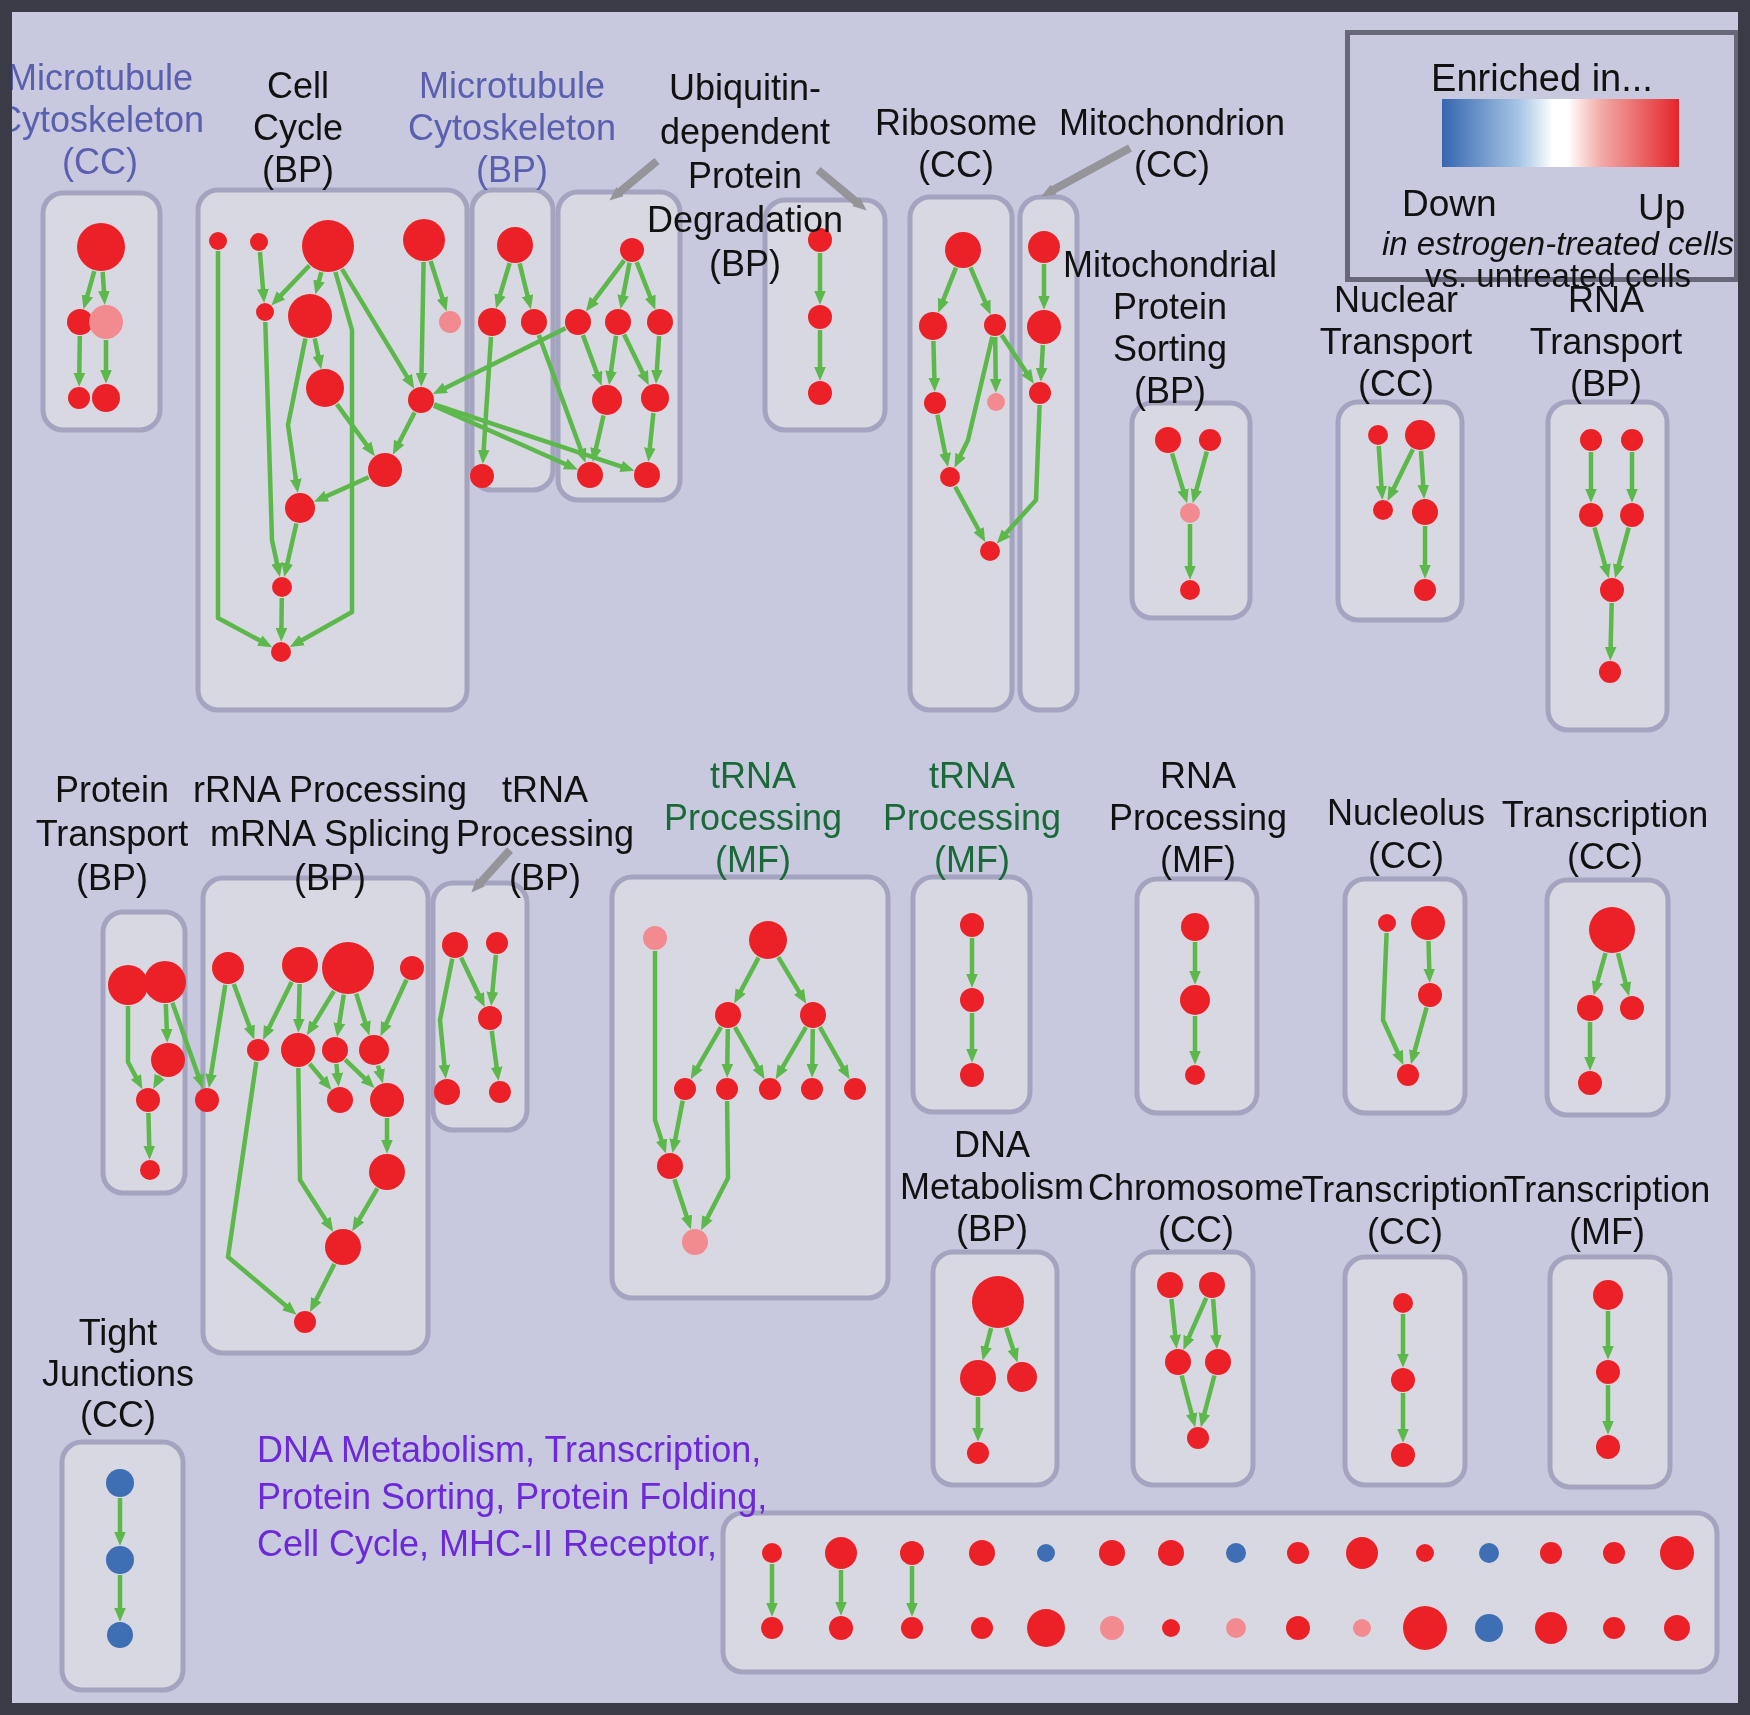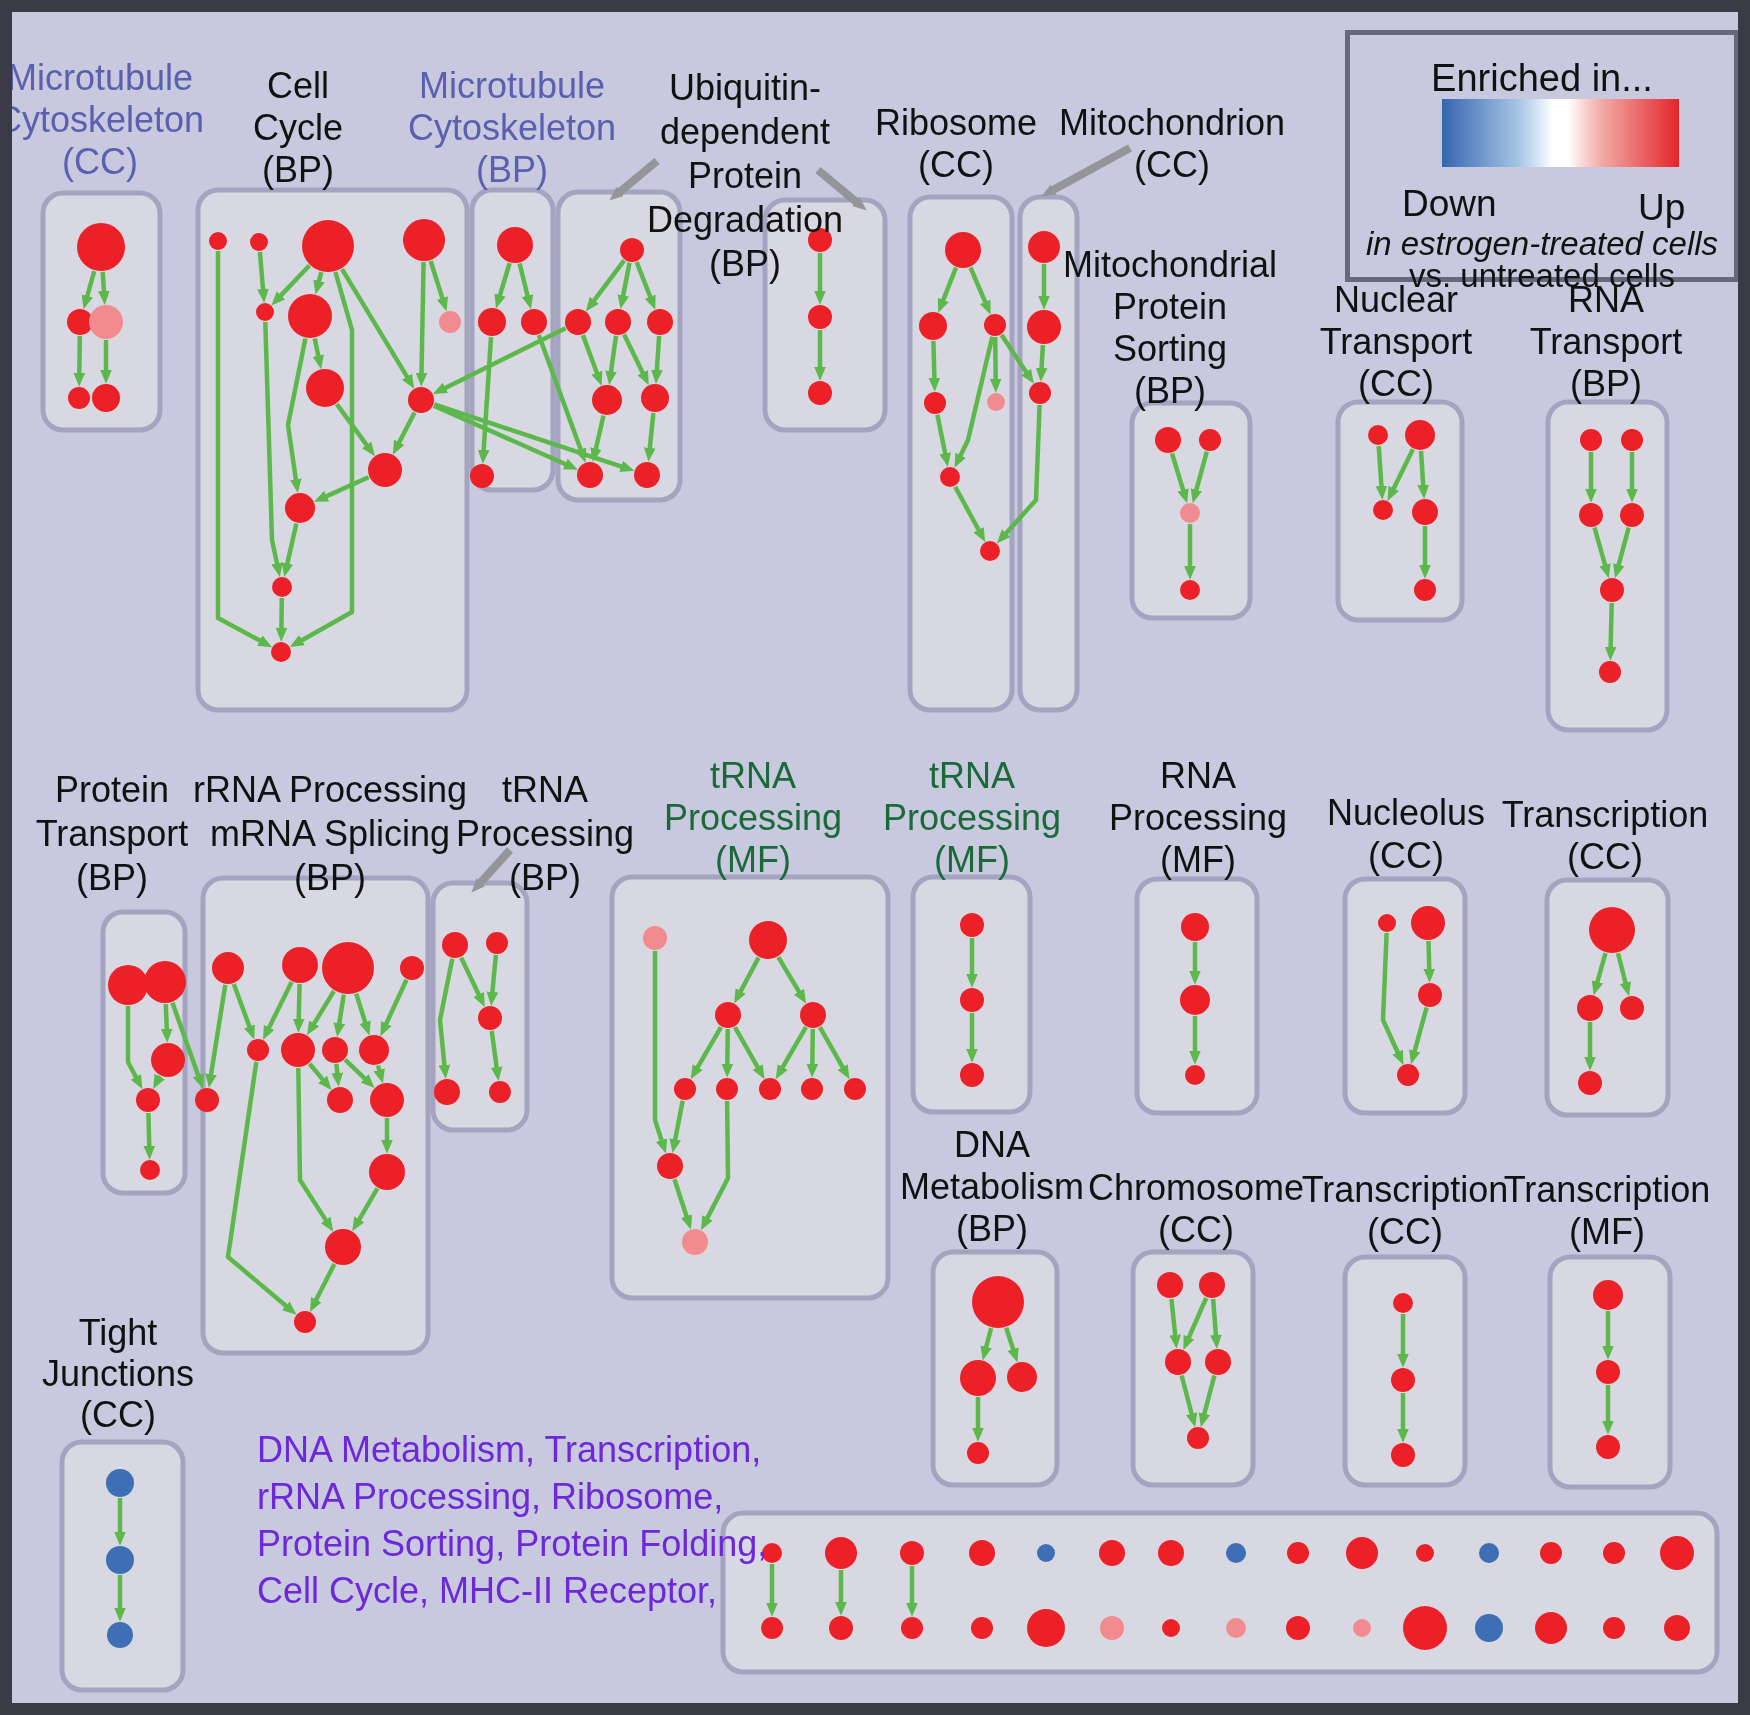--- a/index.html
+++ b/index.html
@@ -11,20 +11,21 @@
     box-sizing:border-box;
     overflow:hidden;
     font-family:"Liberation Sans", sans-serif;
   }
   #net{position:absolute;left:-12px;top:-12px;}
   .legend{
     position:absolute;
     box-sizing:border-box;
     border:5px solid #68687a;
     color:#111;
+    padding-left:16px;
   }
   .legend-title{
     position:absolute;left:0;width:100%;text-align:center;
     font-size:38px;color:#111;
   }
   .legend-grad{position:absolute;}
   .legend-down,.legend-up{position:absolute;font-size:37px;color:#111;}
   .legend-sub{position:absolute;width:100%;text-align:center;font-size:33px;color:#111;line-height:33px;}
   .footer{
     position:absolute;
@@ -391,17 +392,16 @@
     <div class="legend-title" id="legend-title" style="top: 22px;">Enriched in...</div>
     <div class="legend-grad" id="legend-grad" style="left: 92px; top: 64px; width: 237px; height: 68px; background: linear-gradient(90deg, rgb(53, 102, 176) 0%, rgb(169, 199, 230) 33%, rgb(255, 255, 255) 47%, rgb(255, 255, 255) 53%, rgb(242, 171, 168) 67%, rgb(228, 37, 42) 100%);"></div>
     <div class="legend-down" id="legend-down" style="left: 52px; top: 148px;">Down</div>
     <div class="legend-up" id="legend-up" style="left: 288px; top: 152px;">Up</div>
     <div class="legend-sub" id="legend-sub1" style="top: 192px; font-style: italic;">in estrogen-treated cells</div>
     <div class="legend-sub" id="legend-sub2" style="top: 224px;">vs. untreated cells</div>
   </div>
 
   <div class="footer" id="footer" style="left: 245px; top: 1414px;">
     <div>DNA Metabolism, Transcription,</div>
-    <div>rRNA Processing, Ribosome,</div>
     <div>Protein Sorting, Protein Folding,</div>
     <div>Cell Cycle, MHC-II Receptor,</div>
   </div>
 </div>
 
 </body></html>

